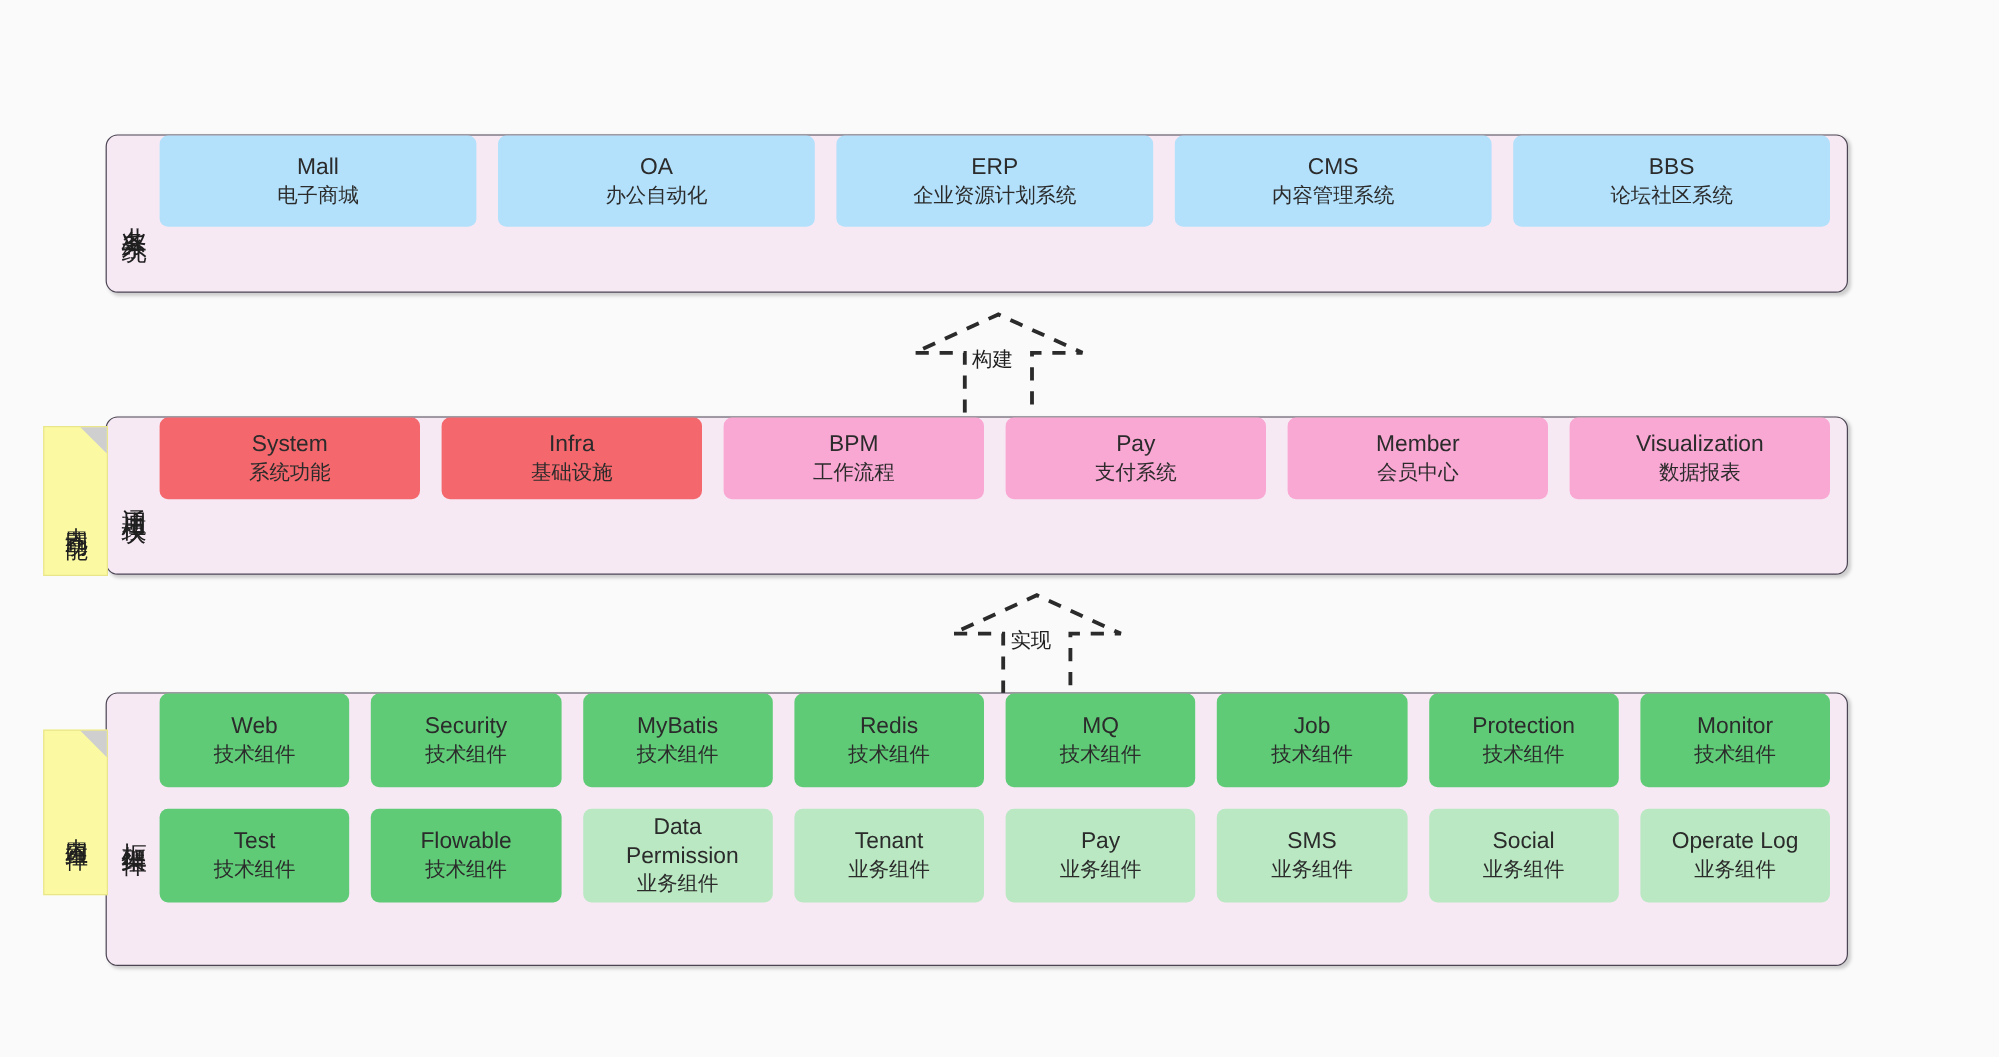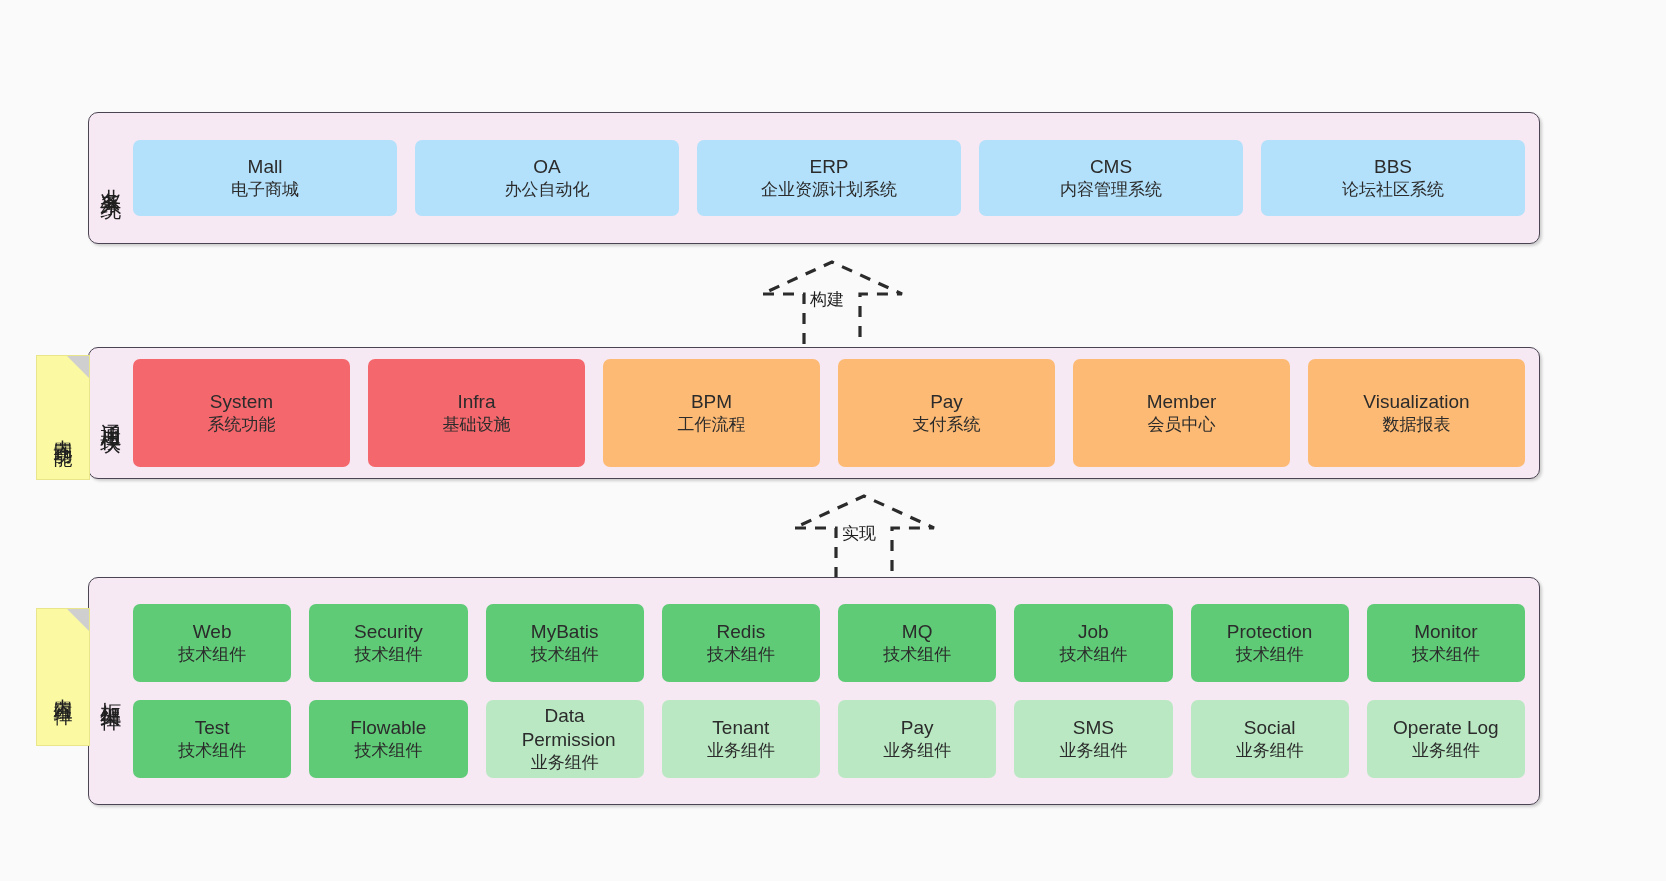--- a/index.html
+++ b/index.html
@@ -77,21 +77,21 @@
     text-orientation: upright;
     font-size: 21px;
     letter-spacing: 3px;
     line-height: 1.12;
     color: #1f1f1f;
   }
   .layer-body {
     flex: 1 1 auto;
     display: flex;
     flex-direction: column;
-    justify-content: center;
+    justify-content: flex-start;
     padding: 0 14px 0 0;
     gap: 18px;
   }
   .row {
     display: flex;
     gap: 18px;
   }
   .cell {
     flex: 1 1 0;
     border-radius: 7px;
@@ -102,27 +102,27 @@
     text-align: center;
     box-sizing: border-box;
     padding: 6px 4px;
     line-height: 1.26;
   }
   .cell .t1 { font-size: 19px; }
   .cell .t2 { font-size: 17px; }
 
   .c-blue   { background: #b3e0fb; }
   .c-red    { background: #f4676c; }
-  .c-pink   { background: #fdba74; }
+  .c-pink   { background: #f9a8d4; }
   .c-green  { background: #5fcb77; }
   .c-mint   { background: #b9e8c2; }
 
   
   .layer-biz   .cell { height: 76px; }
-  .layer-mod   .cell { height: 108px; }
+  .layer-mod   .cell { height: 68px; }
   .layer-frm   .cell { height: 78px; }
 
   
   .arrow-wrap {
     position: absolute;
     z-index: 1;
     text-align: center;
   }
   .arrow-label {
     position: absolute;

